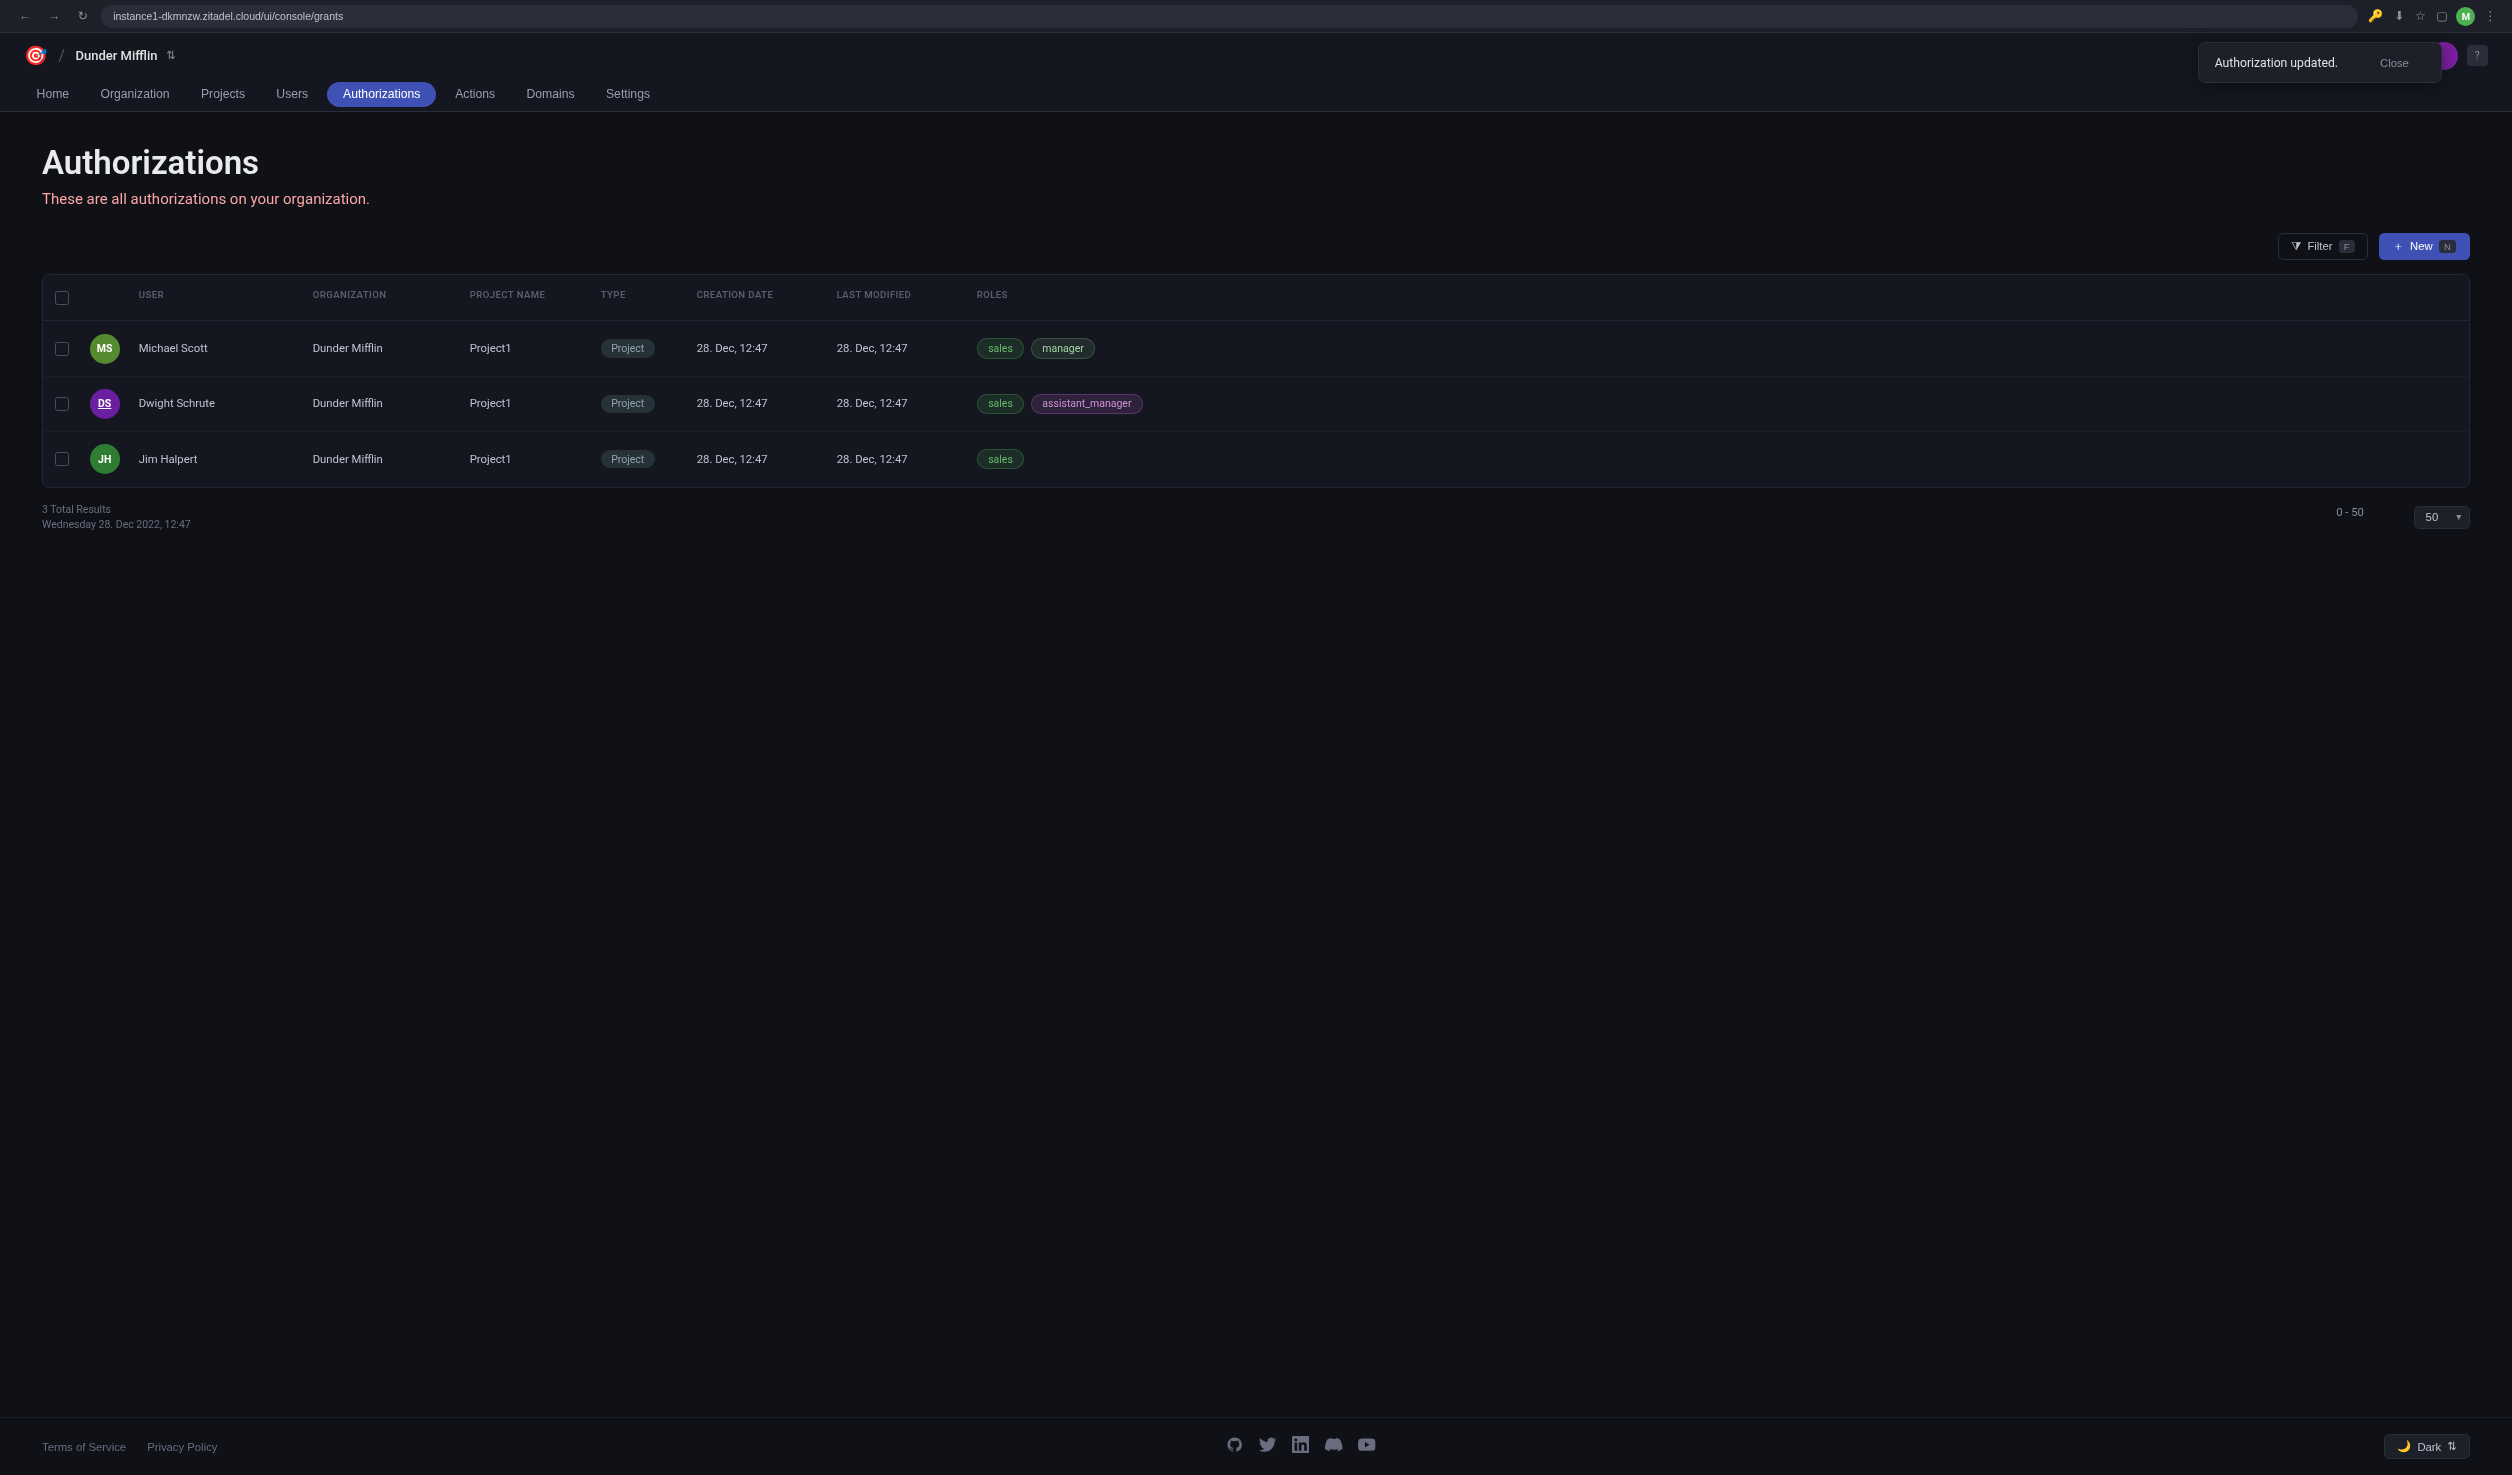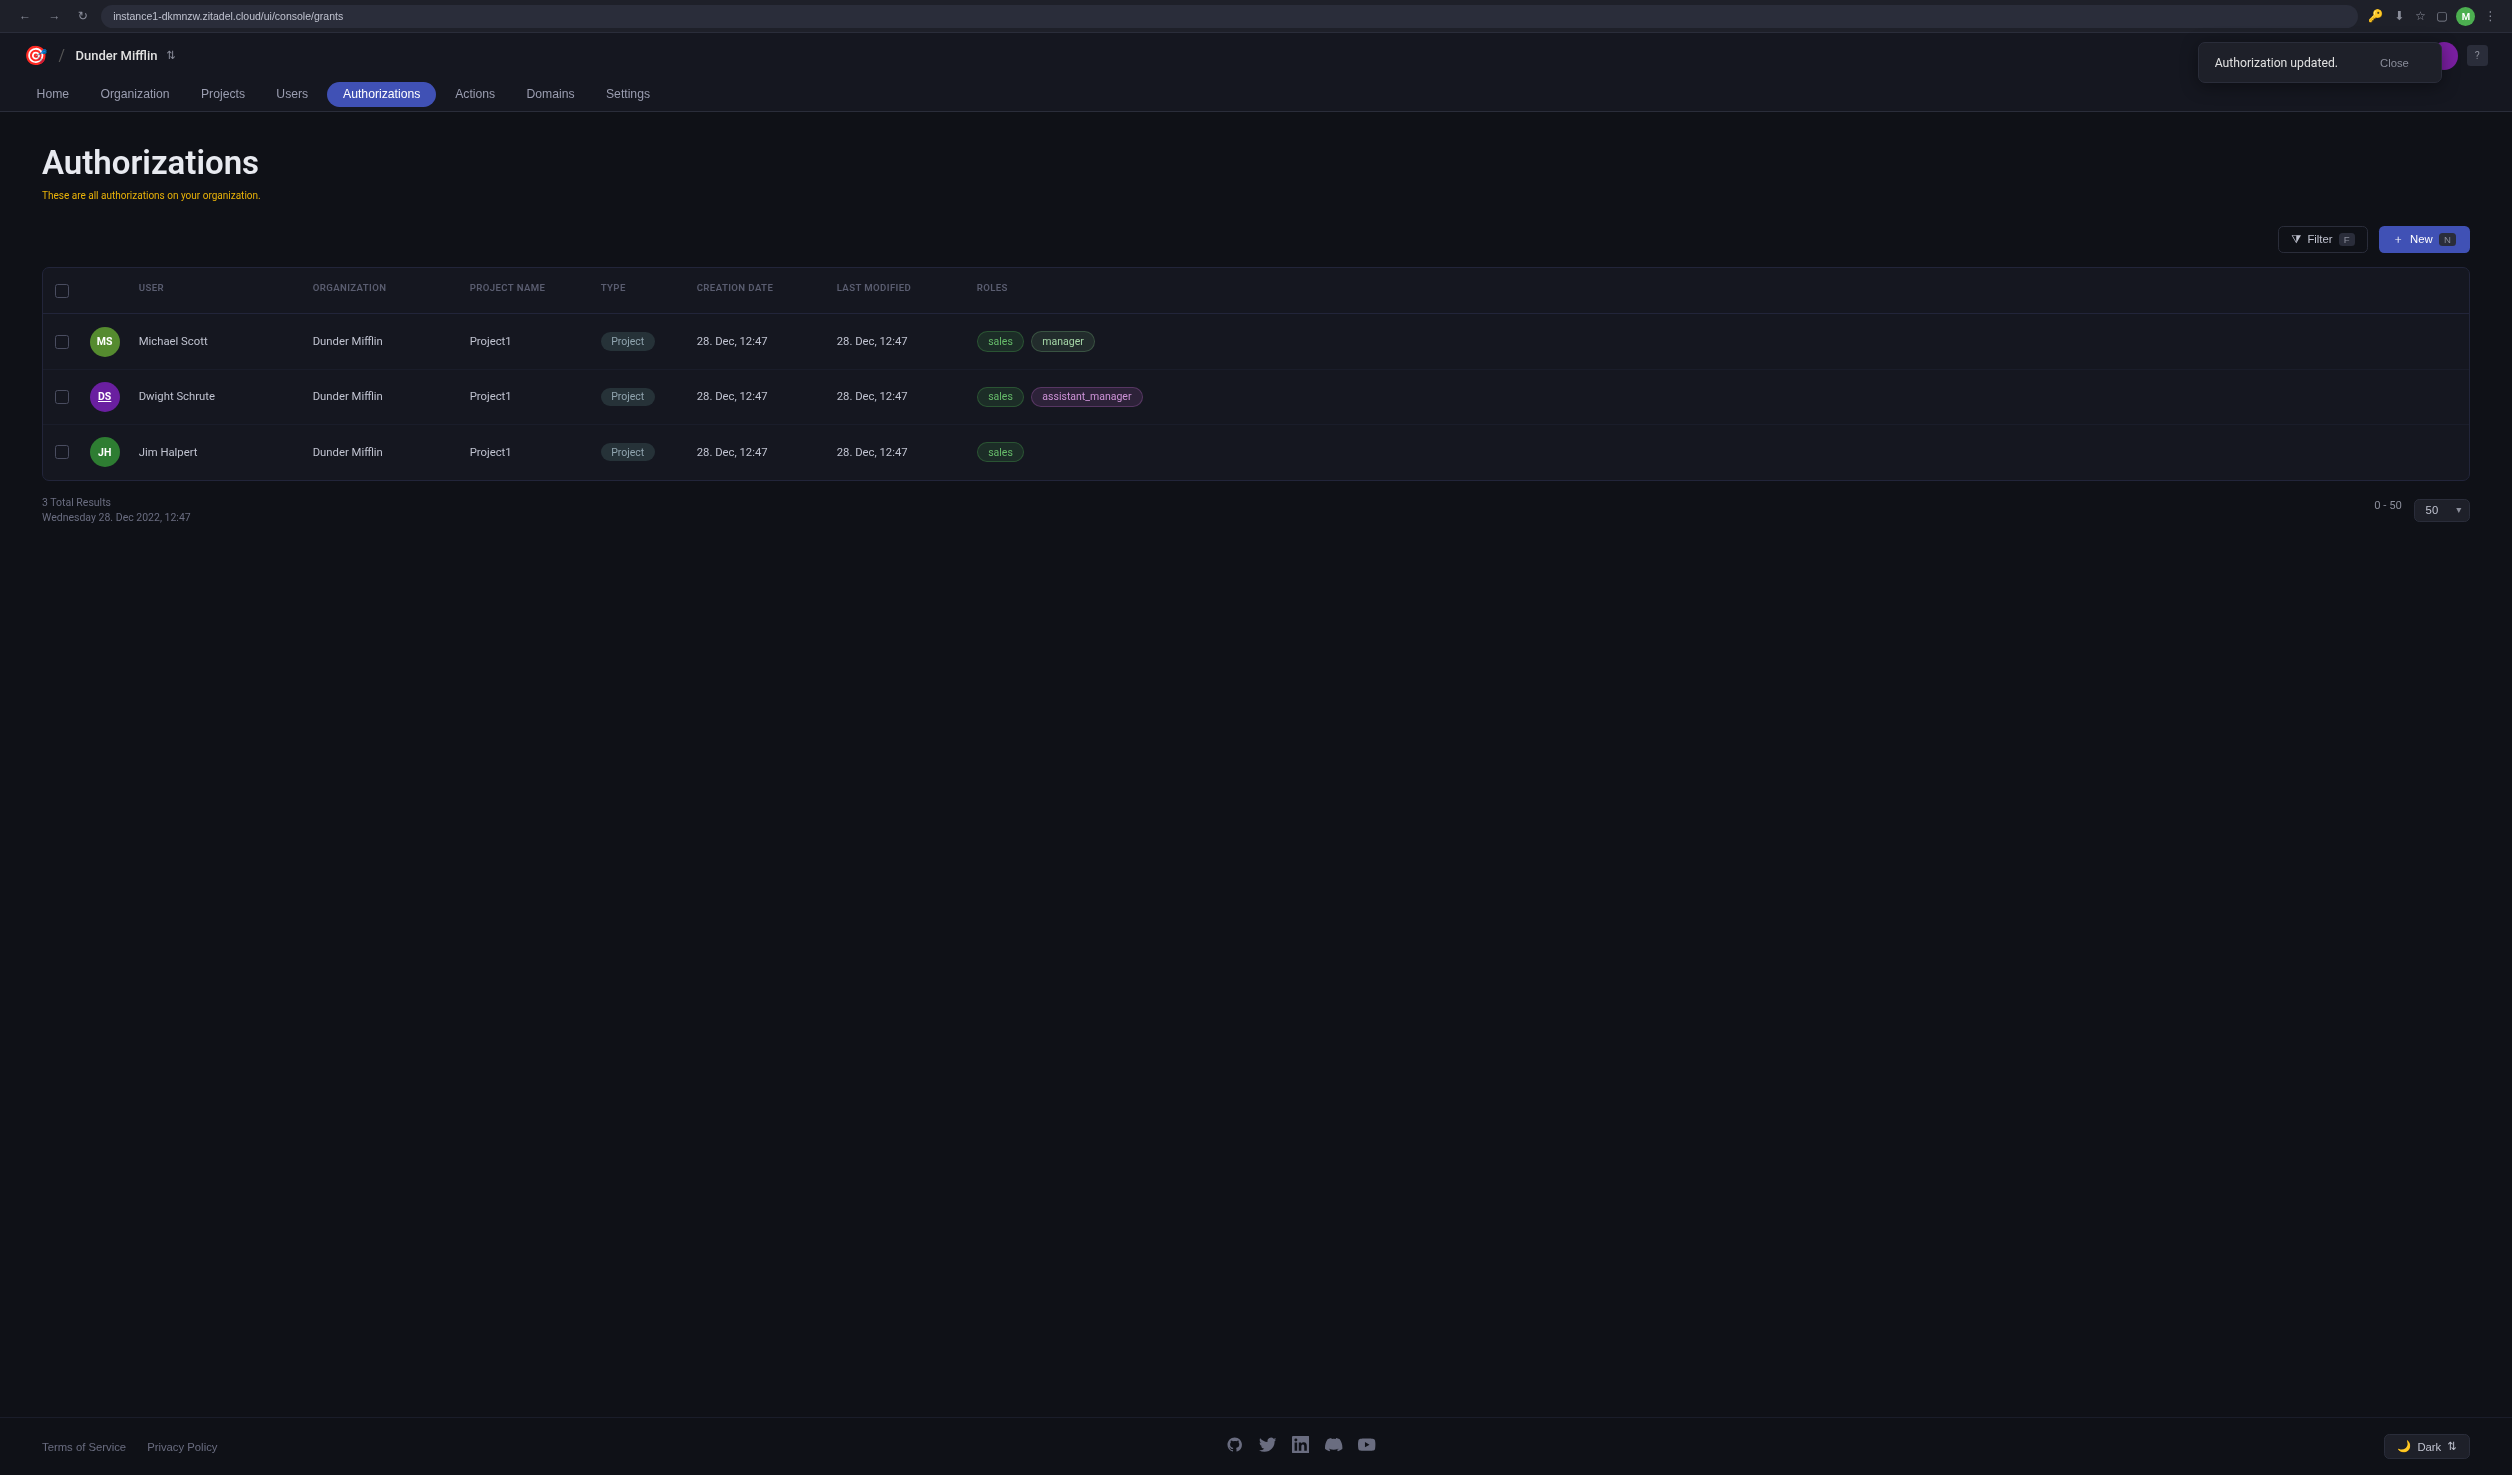--- a/index.html
+++ b/index.html
@@ -143,22 +143,22 @@
       flex: 1;
       padding: 31px 42px 24.4px;
     }
     .page-title {
       font-size: 33px;
       font-weight: 600;
       color: #e8eaf0;
       margin-bottom: 8.7px;
     }
     .page-subtitle {
-      font-size: 10px;
-      color: #eab308;
+      font-size: 15px;
+      color: #fca5a5;
       margin-bottom: 24.4px;
     }
 
     
     .toolbar {
       display: flex;
       justify-content: flex-end;
       align-items: center;
       gap: 10.5px;
       margin-bottom: 14px;
@@ -299,20 +299,21 @@
     .page-range { color: #8a8d9a; font-size: 11.3px; }
     .per-page-select {
       background: #1e2029;
       border: 0.9px solid #2a2d3a;
       border-radius: 5.2px;
       color: #c0c3d0;
       padding: 4.4px 24.4px 4.4px 10.5px;
       font-size: 11.3px;
       cursor: pointer;
       appearance: none;
+      margin-left: 38px;
       -webkit-appearance: none;
     }
     .per-page-wrapper {
       position: relative;
       display: inline-block;
     }
     .per-page-arrow {
       position: absolute; right: 7px; top: 50%; transform: translateY(-50%);
       color: #8a8d9a; font-size: 8.7px; pointer-events: none;
     }

